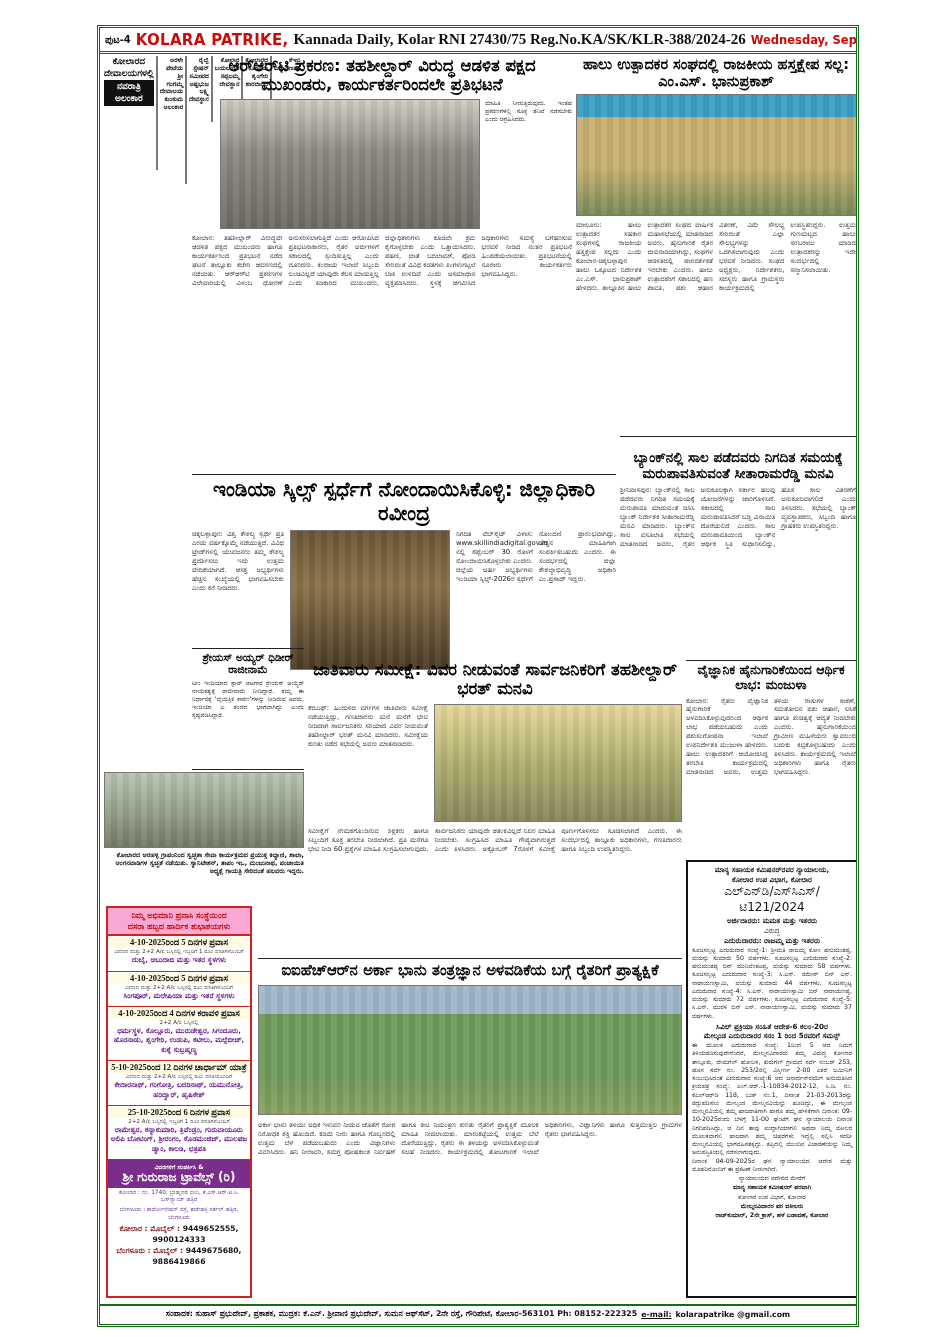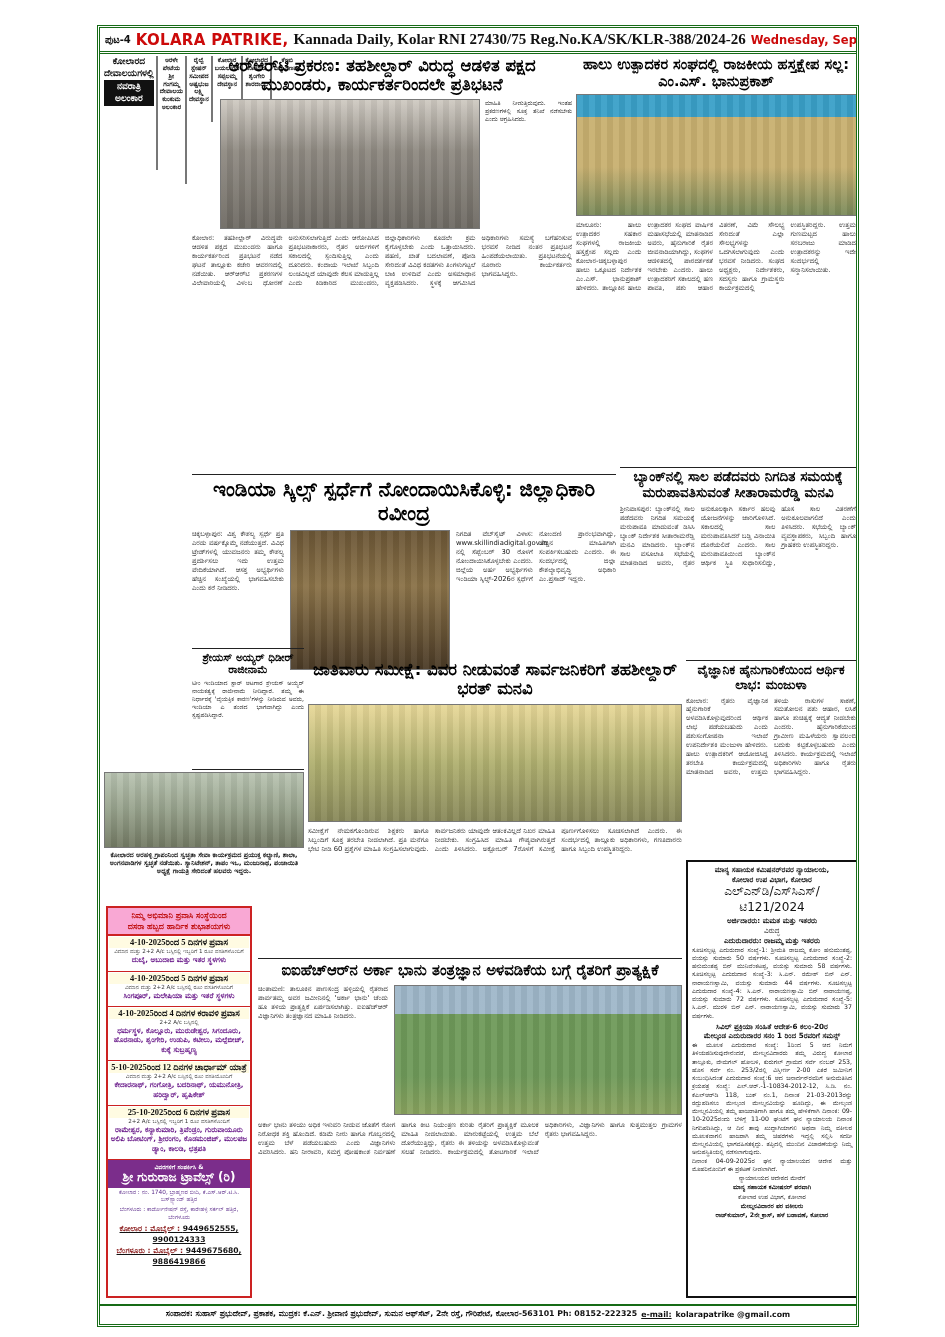--- a/index.html
+++ b/index.html
@@ -23,38 +23,38 @@
   .ph-crowd{background:linear-gradient(180deg,#cfcac2 0%,#8f8a82 40%,#6e6a63 100%);}
   .ph-event{background:linear-gradient(180deg,#3aa0c8 0%,#3aa0c8 18%,#c8b070 18%,#c8b070 60%,#7a8a5a 100%);}
   .ph-office{background:linear-gradient(180deg,#6b5636 0%,#8a7248 40%,#4a3a26 100%);}
   .ph-survey{background:linear-gradient(180deg,#e8d898 0%,#b0b070 50%,#88885a 100%);}
   .ph-field{background:linear-gradient(180deg,#9fb7c9 0%,#9fb7c9 22%,#6f9a5a 22%,#6f9a5a 70%,#8aa35f 100%);}
   .ph-lrwide{background:linear-gradient(180deg,#b9c4b2 0%,#97a28c 50%,#737a64 100%);}
   
   .lrail{left:2px;top:28px;width:90px;display:flex;flex-direction:row;gap:2px;padding:0 2px;}
   .lr-title{font-weight:bold;font-size:9px;text-align:center;line-height:1.3;}
   .lr-title .hl{display:block;background:#111;color:#fff;padding:1px 0;margin-top:1px;font-size:9px;}
-  .lr-cap{font-weight:bold;font-size:6.3px;text-align:center;line-height:1.25;}
+  .lr-cap{font-weight:bold;font-size:6.3px;text-align:right;line-height:1.25;}
   
   .body-txt{font-size:6.8px;line-height:1.32;text-align:justify;overflow:hidden;}
   .cols2{column-count:2;column-gap:6px;}
   .cols3{column-count:3;column-gap:6px;}
   .cols4{column-count:4;column-gap:6px;}
   .headline{font-weight:bold;text-align:center;line-height:1.18;color:#000000;}
   
   .ad{border:2px solid #cc2222;background:#fff;display:flex;flex-direction:column;overflow:hidden;}
   .ad-head{background:#f9a8d4;border-bottom:2px solid #cc2222;color:#c01010;font-weight:bold;font-size:8px;text-align:center;line-height:1.4;padding:2px 1px;}
   .tour{border-bottom:1px solid #cc2222;padding:1px 1px 6px;}
   .tour-date{font-family:"Liberation Serif",serif;font-weight:bold;font-size:8.5px;text-align:center;background:#fffbe2;}
   .tour-note{font-size:5.6px;text-align:center;color:#333;}
   .tour-dest{font-weight:bold;font-size:7.2px;text-align:center;color:#6a1b8a;line-height:1.3;}
   .ad-co{background:#7b2d8b;color:#fff;font-weight:bold;text-align:center;font-size:12px;line-height:1.2;padding:3px 1px;}
   .ad-co small{display:block;font-size:6px;font-weight:bold;}
   .ad-addr{font-size:5.8px;color:#5a2a8a;text-align:center;line-height:1.35;padding:1px;}
-  .ad-ph{font-weight:bold;font-size:7.6px;text-align:center;color:#111;line-height:1.45;text-decoration:underline;}
+  .ad-ph{font-weight:bold;font-size:7.6px;text-align:center;color:#111;line-height:1.45;}
   .ad-ph b{color:#8a1a1a;}
   
   .notice{border:2px solid #111;background:#fff;padding:3px 4px;font-size:6.2px;line-height:1.33;text-align:justify;overflow:hidden;}
   .nt-c{text-align:center;font-weight:bold;font-size:7.2px;line-height:1.35;}
   .nt-case{text-align:center;font-size:12px;}
   .nt-sign{text-align:center;line-height:1.5;}
   .nt-sign b{display:block;}
   
   .footer{left:0;bottom:2px;width:100%;border-top:2px solid #166b16;display:flex;justify-content:center;align-items:center;gap:4px;font-weight:bold;font-size:7.8px;padding:3px 2px;white-space:nowrap;overflow:hidden;}
   .footer .em{text-decoration:underline;}
@@ -109,33 +109,34 @@
 
   <div class="abs rule-t" style="left:92px;top:446px;width:424px;height:182px;padding-top:3px">
     <div class="headline" style="font-size:20px">ಇಂಡಿಯಾ ಸ್ಕಿಲ್ಸ್ ಸ್ಪರ್ಧೆಗೆ ನೋಂದಾಯಿಸಿಕೊಳ್ಳಿ: ಜಿಲ್ಲಾಧಿಕಾರಿ ರವೀಂದ್ರ</div>
     <div style="display:flex;gap:6px;margin-top:5px;">
       <div class="body-txt" style="width:92px">ಚಿಕ್ಕಬಳ್ಳಾಪುರ: ವಿಶ್ವ ಕೌಶಲ್ಯ ಸ್ಪರ್ಧೆ ಪ್ರತಿ ಎರಡು ವರ್ಷಕ್ಕೊಮ್ಮೆ ನಡೆಯುತ್ತದೆ. ವಿವಿಧ ಟ್ರೇಡ್‌ಗಳಲ್ಲಿ ಯುವಜನರು ತಮ್ಮ ಕೌಶಲ್ಯ ಪ್ರದರ್ಶಿಸಲು ಇದು ಉತ್ತಮ ವೇದಿಕೆಯಾಗಿದೆ. ಆಸಕ್ತ ಅಭ್ಯರ್ಥಿಗಳು ಹೆಚ್ಚಿನ ಸಂಖ್ಯೆಯಲ್ಲಿ ಭಾಗವಹಿಸಬೇಕು ಎಂದು ಕರೆ ನೀಡಿದರು.</div>
       <div class="ph ph-office" style="width:158px;height:138px"></div>
       <div class="body-txt cols2" style="flex:1">ನಿಗದಿತ ವೆಬ್‌ಸೈಟ್ ವಿಳಾಸ: www.skillindiadigital.gov.in ನಲ್ಲಿ ಸೆಪ್ಟೆಂಬರ್ 30 ರೊಳಗೆ ನೋಂದಾಯಿಸಿಕೊಳ್ಳಬೇಕು ಎಂದರು. ಜಿಲ್ಲೆಯ ಅರ್ಹ ಅಭ್ಯರ್ಥಿಗಳು ಇಂಡಿಯಾ ಸ್ಕಿಲ್ಸ್-2026ರ ಸ್ಪರ್ಧೆಗೆ ನೋಂದಣಿ ಪ್ರಾರಂಭವಾಗಿದ್ದು, ಹೆಚ್ಚಿನ ಮಾಹಿತಿಗಾಗಿ ಸಂಪರ್ಕಿಸಬಹುದು ಎಂದರು. ಈ ಸಂದರ್ಭದಲ್ಲಿ ಜಿಲ್ಲಾ ಕೌಶಲ್ಯಾಭಿವೃದ್ಧಿ ಅಧಿಕಾರಿ ಎಂ.ಪ್ರಸಾದ್ ಇದ್ದರು.</div>
     </div>
   </div>
 
-  <div class="abs rule-t" style="left:520px;top:439px;width:236px;height:208px;padding-top:1px">
+  <div class="abs rule-t" style="left:520px;top:408px;width:236px;height:208px;padding-top:13px">
     <div class="headline" style="font-size:13.5px">ಬ್ಯಾಂಕ್‌ನಲ್ಲಿ ಸಾಲ ಪಡೆದವರು ನಿಗದಿತ ಸಮಯಕ್ಕೆ ಮರುಪಾವತಿಸುವಂತೆ ಸೀತಾರಾಮರೆಡ್ಡಿ ಮನವಿ</div>
     <div class="body-txt cols3" style="height:152px;margin-top:4px">ಶ್ರೀನಿವಾಸಪುರ: ಬ್ಯಾಂಕ್‌ನಲ್ಲಿ ಸಾಲ ಪಡೆದವರು ನಿಗದಿತ ಸಮಯಕ್ಕೆ ಮರುಪಾವತಿ ಮಾಡುವಂತೆ ಡಿಸಿಸಿ ಬ್ಯಾಂಕ್ ನಿರ್ದೇಶಕ ಸೀತಾರಾಮರೆಡ್ಡಿ ಮನವಿ ಮಾಡಿದರು. ಬ್ಯಾಂಕ್‌ನ ಸಾಲ ವಸೂಲಾತಿ ಸಭೆಯಲ್ಲಿ ಮಾತನಾಡಿದ ಅವರು, ರೈತರ ಅನುಕೂಲಕ್ಕಾಗಿ ಸರ್ಕಾರ ಹಲವು ಯೋಜನೆಗಳನ್ನು ಜಾರಿಗೊಳಿಸಿದೆ. ಸಕಾಲದಲ್ಲಿ ಸಾಲ ಮರುಪಾವತಿಸಿದರೆ ಬಡ್ಡಿ ವಿನಾಯಿತಿ ದೊರೆಯಲಿದೆ ಎಂದರು. ಸಾಲ ಮರುಪಾವತಿಯಿಂದ ಬ್ಯಾಂಕ್‌ನ ಆರ್ಥಿಕ ಸ್ಥಿತಿ ಸುಧಾರಿಸಲಿದ್ದು, ಹೊಸ ಸಾಲ ವಿತರಣೆಗೆ ಅನುಕೂಲವಾಗಲಿದೆ ಎಂದು ತಿಳಿಸಿದರು. ಸಭೆಯಲ್ಲಿ ಬ್ಯಾಂಕ್ ವ್ಯವಸ್ಥಾಪಕರು, ಸಿಬ್ಬಂದಿ ಹಾಗೂ ಗ್ರಾಹಕರು ಉಪಸ್ಥಿತರಿದ್ದರು.</div>
   </div>
 
   <div class="abs rule-t rule-b" style="left:92px;top:620px;width:112px;height:122px;padding-top:2px">
     <div class="headline" style="font-size:10.5px">ಶ್ರೇಯಸ್ ಅಯ್ಯರ್ ಧಿಡೀರ್ ರಾಜೀನಾಮೆ</div>
     <div class="mini" style="margin-top:3px">ಟೀಂ ಇಂಡಿಯಾದ ಸ್ಟಾರ್ ಆಟಗಾರ ಶ್ರೇಯಸ್ ಅಯ್ಯರ್ ನಾಯಕತ್ವಕ್ಕೆ ರಾಜೀನಾಮೆ ನೀಡಿದ್ದಾರೆ. ತಮ್ಮ ಈ ನಿರ್ಧಾರಕ್ಕೆ 'ವೈಯಕ್ತಿಕ ಕಾರಣ'ಗಳನ್ನು ನೀಡಿರುವ ಅವರು, ಇಂಡಿಯಾ ಎ ತಂಡದ ಭಾಗವಾಗಿದ್ದು ಎಂದು ಸ್ಪಷ್ಟಪಡಿಸಿದ್ದಾರೆ.</div>
   </div>
 
   <div class="abs" style="left:208px;top:632px;width:374px;height:296px">
     <div class="headline" style="font-size:16.5px">ಜಾತಿವಾರು ಸಮೀಕ್ಷೆ: ವಿವರ ನೀಡುವಂತೆ ಸಾರ್ವಜನಿಕರಿಗೆ ತಹಶೀಲ್ದಾರ್ ಭರತ್ ಮನವಿ</div>
     <div style="display:flex;gap:6px;margin-top:5px;">
+      <div class="body-txt" style="width:120px">ಕೆಜಿಎಫ್: ಹಿಂದುಳಿದ ವರ್ಗಗಳ ಜಾತಿವಾರು ಸಮೀಕ್ಷೆ ನಡೆಯುತ್ತಿದ್ದು, ಗಣತಿದಾರರು ಮನೆ ಮನೆಗೆ ಭೇಟಿ ನೀಡಿದಾಗ ಸಾರ್ವಜನಿಕರು ಸರಿಯಾದ ವಿವರ ನೀಡುವಂತೆ ತಹಶೀಲ್ದಾರ್ ಭರತ್ ಮನವಿ ಮಾಡಿದರು. ಸಮೀಕ್ಷೆಯ ಕುರಿತು ನಡೆದ ಸಭೆಯಲ್ಲಿ ಅವರು ಮಾತನಾಡಿದರು.</div>
       <div class="ph ph-survey" style="flex:1;height:116px"></div>
     </div>
     <div class="body-txt cols3" style="height:108px;margin-top:5px">ಸಮೀಕ್ಷೆಗೆ ನೇಮಕಗೊಂಡಿರುವ ಶಿಕ್ಷಕರು ಹಾಗೂ ಸಿಬ್ಬಂದಿಗೆ ಸೂಕ್ತ ತರಬೇತಿ ನೀಡಲಾಗಿದೆ. ಪ್ರತಿ ಮನೆಗೂ ಭೇಟಿ ನೀಡಿ 60 ಪ್ರಶ್ನೆಗಳ ಮಾಹಿತಿ ಸಂಗ್ರಹಿಸಲಾಗುವುದು. ಸಾರ್ವಜನಿಕರು ಯಾವುದೇ ಆತಂಕವಿಲ್ಲದೆ ನಿಖರ ಮಾಹಿತಿ ನೀಡಬೇಕು. ಸಂಗ್ರಹಿಸಿದ ಮಾಹಿತಿ ಗೌಪ್ಯವಾಗಿರುತ್ತದೆ ಎಂದು ತಿಳಿಸಿದರು. ಅಕ್ಟೋಬರ್ 7ರೊಳಗೆ ಸಮೀಕ್ಷೆ ಪೂರ್ಣಗೊಳಿಸಲು ಸೂಚಿಸಲಾಗಿದೆ ಎಂದರು. ಈ ಸಂದರ್ಭದಲ್ಲಿ ತಾಲ್ಲೂಕು ಅಧಿಕಾರಿಗಳು, ಗಣತಿದಾರರು ಹಾಗೂ ಸಿಬ್ಬಂದಿ ಉಪಸ್ಥಿತರಿದ್ದರು.</div>
   </div>
 
   <div class="abs rule-t" style="left:586px;top:632px;width:170px;height:196px;padding-top:2px">
     <div class="headline" style="font-size:12.5px">ವೈಜ್ಞಾನಿಕ ಹೈನುಗಾರಿಕೆಯಿಂದ ಆರ್ಥಿಕ ಲಾಭ: ಮಂಜುಳಾ</div>
     <div class="body-txt cols2" style="height:148px;margin-top:4px">ಕೋಲಾರ: ರೈತರು ವೈಜ್ಞಾನಿಕ ಹೈನುಗಾರಿಕೆ ಅಳವಡಿಸಿಕೊಳ್ಳುವುದರಿಂದ ಆರ್ಥಿಕ ಲಾಭ ಪಡೆಯಬಹುದು ಎಂದು ಪಶುಸಂಗೋಪನಾ ಇಲಾಖೆ ಉಪನಿರ್ದೇಶಕಿ ಮಂಜುಳಾ ಹೇಳಿದರು. ಹಾಲು ಉತ್ಪಾದಕರಿಗೆ ಆಯೋಜಿಸಿದ್ದ ತರಬೇತಿ ಕಾರ್ಯಕ್ರಮದಲ್ಲಿ ಮಾತನಾಡಿದ ಅವರು, ಉತ್ತಮ ತಳಿಯ ರಾಸುಗಳ ಸಾಕಣೆ, ಸಮತೋಲನ ಪಶು ಆಹಾರ, ಲಸಿಕೆ ಹಾಗೂ ಶುಚಿತ್ವಕ್ಕೆ ಆದ್ಯತೆ ನೀಡಬೇಕು ಎಂದರು. ಹೈನುಗಾರಿಕೆಯಿಂದ ಗ್ರಾಮೀಣ ಮಹಿಳೆಯರು ಸ್ವಾವಲಂಬಿ ಬದುಕು ಕಟ್ಟಿಕೊಳ್ಳಬಹುದು ಎಂದು ತಿಳಿಸಿದರು. ಕಾರ್ಯಕ್ರಮದಲ್ಲಿ ಇಲಾಖೆ ಅಧಿಕಾರಿಗಳು ಹಾಗೂ ರೈತರು ಭಾಗವಹಿಸಿದ್ದರು.</div>
   </div>
 
@@ -180,21 +181,20 @@
     <div class="ad-addr">ಬೆಂಗಳೂರು : ಕಾರ್ಡೋನೇಷನ್ ರಸ್ತೆ, ಕಾರೇಹಳ್ಳಿ ಸರ್ಕಲ್ ಹತ್ತಿರ, ಬೆಂಗಳೂರು</div>
     <div class="ad-ph">
       <b>ಕೋಲಾರ : ಮೊಬೈಲ್ :</b> <span>9449652555, 9900124333</span><br>
       <b>ಬೆಂಗಳೂರು : ಮೊಬೈಲ್ :</b> <span>9449675680, 9886419866</span>
     </div>
   </div>
 
   <div class="abs rule-t" style="left:158px;top:930px;width:424px;height:340px;padding-top:3px">
     <div class="headline" style="font-size:15px">ಐಐಹೆಚ್‌ಆರ್‌ನ ಅರ್ಕಾ ಭಾನು ತಂತ್ರಜ್ಞಾನ ಅಳವಡಿಕೆಯ ಬಗ್ಗೆ ರೈತರಿಗೆ ಪ್ರಾತ್ಯಕ್ಷಿಕೆ</div>
     <div style="display:flex;gap:6px;margin-top:5px;">
-      <div class="body-txt" style="width:130px">ಚಿಂತಾಮಣಿ: ತಾಲೂಕಿನ ಪಾಣಸಂದ್ರ ಹಳ್ಳಿಯಲ್ಲಿ ರೈತರಾದ ಪಾರ್ವತಮ್ಮ ಅವರ ಜಮೀನಿನಲ್ಲಿ 'ಅರ್ಕಾ ಭಾನು' ಚೆಂಡು ಹೂ ತಳಿಯ ಪ್ರಾತ್ಯಕ್ಷಿಕೆ ಏರ್ಪಡಿಸಲಾಗಿತ್ತು. ಐಐಹೆಚ್‌ಆರ್ ವಿಜ್ಞಾನಿಗಳು ತಂತ್ರಜ್ಞಾನದ ಮಾಹಿತಿ ನೀಡಿದರು.</div>
       <div class="ph ph-field" style="flex:1;height:128px"></div>
     </div>
     <div class="body-txt cols3" style="height:142px;margin-top:6px">ಅರ್ಕಾ ಭಾನು ತಳಿಯು ಅಧಿಕ ಇಳುವರಿ ನೀಡುವ ಜೊತೆಗೆ ರೋಗ ನಿರೋಧಕ ಶಕ್ತಿ ಹೊಂದಿದೆ. ಕಡಿಮೆ ನೀರು ಹಾಗೂ ಗೊಬ್ಬರದಲ್ಲಿ ಉತ್ತಮ ಬೆಳೆ ಪಡೆಯಬಹುದು ಎಂದು ವಿಜ್ಞಾನಿಗಳು ವಿವರಿಸಿದರು. ಹನಿ ನೀರಾವರಿ, ಸಮಗ್ರ ಪೋಷಕಾಂಶ ನಿರ್ವಹಣೆ ಹಾಗೂ ಕೀಟ ನಿಯಂತ್ರಣ ಕುರಿತು ರೈತರಿಗೆ ಪ್ರಾತ್ಯಕ್ಷಿಕೆ ಮೂಲಕ ಮಾಹಿತಿ ನೀಡಲಾಯಿತು. ಮಾರುಕಟ್ಟೆಯಲ್ಲಿ ಉತ್ತಮ ಬೆಲೆ ದೊರೆಯುತ್ತಿದ್ದು, ರೈತರು ಈ ತಳಿಯನ್ನು ಅಳವಡಿಸಿಕೊಳ್ಳುವಂತೆ ಸಲಹೆ ನೀಡಿದರು. ಕಾರ್ಯಕ್ರಮದಲ್ಲಿ ತೋಟಗಾರಿಕೆ ಇಲಾಖೆ ಅಧಿಕಾರಿಗಳು, ವಿಜ್ಞಾನಿಗಳು ಹಾಗೂ ಸುತ್ತಮುತ್ತಲ ಗ್ರಾಮಗಳ ರೈತರು ಭಾಗವಹಿಸಿದ್ದರು.</div>
   </div>
 
   <div class="abs notice" style="left:586px;top:832px;width:172px;height:438px">
     <div class="nt-c">
       <span>ಮಾನ್ಯ ಸಹಾಯಕ ಕಮಿಷನರ್‌ರವರ ನ್ಯಾಯಾಲಯ,</span><br>
       <span>ಕೋಲಾರ ಉಪ ವಿಭಾಗ, ಕೋಲಾರ</span>
     </div>

